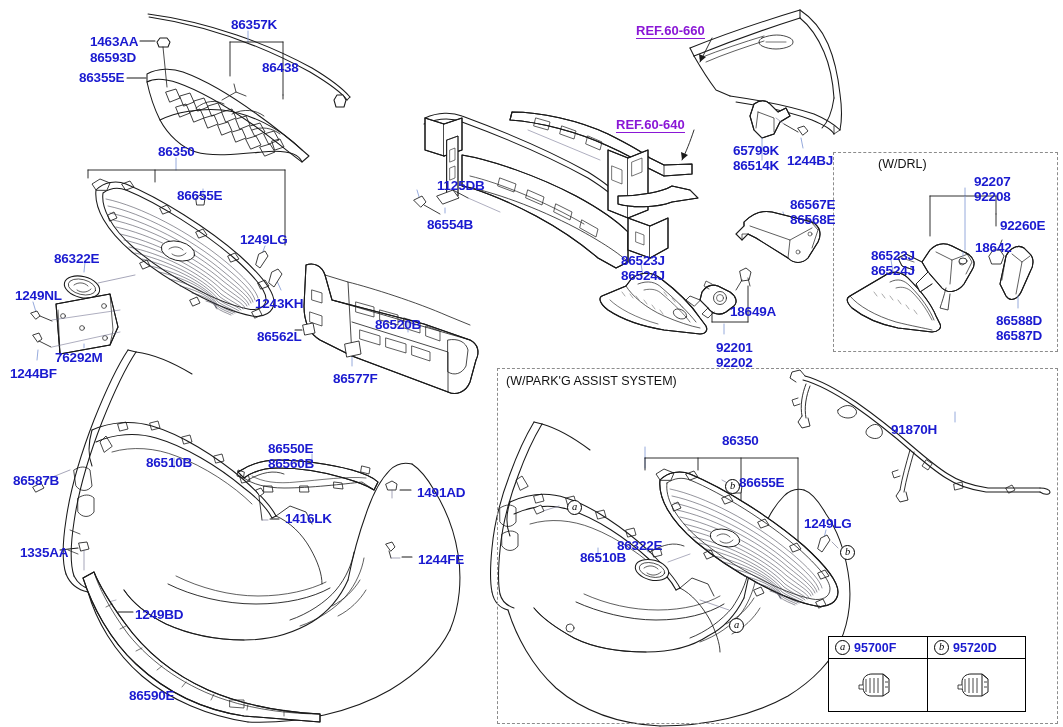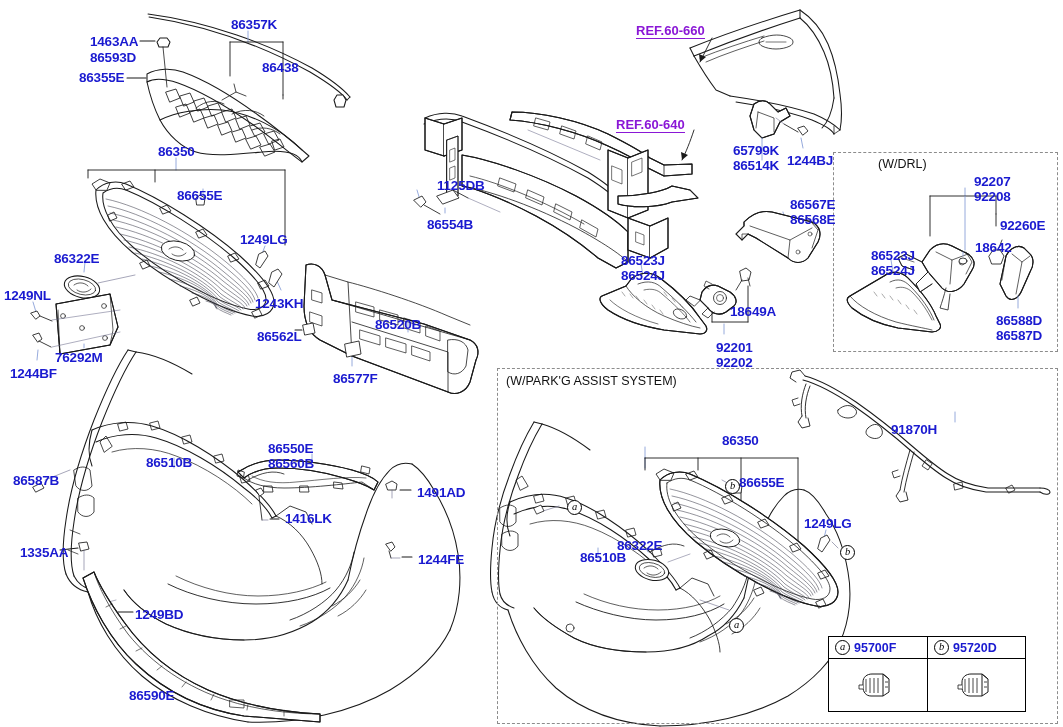--- a/index.html
+++ b/index.html
@@ -848,21 +848,21 @@
 
 <div class="lbl" style="left:90px; top:34px;"><span>1463AA</span><br><span>86593D</span></div>
 <div class="lbl" style="left:231px; top:17px;">86357K</div>
 <div class="lbl" style="left:262px; top:60px;">86438</div>
 <div class="lbl" style="left:79px; top:70px;">86355E</div>
 <div class="lbl" style="left:158px; top:144px;">86350</div>
 <div class="lbl" style="left:177px; top:188px;">86655E</div>
 <div class="lbl" style="left:240px; top:232px;">1249LG</div>
 <div class="lbl" style="left:54px; top:251px;">86322E</div>
 <div class="lbl" style="left:255px; top:296px;">1243KH</div>
-<div class="lbl" style="left:4px; top:288px;">1249NL</div>
+<div class="lbl" style="left:15px; top:288px;">1249NL</div>
 <div class="lbl" style="left:55px; top:350px;">76292M</div>
 <div class="lbl" style="left:10px; top:366px;">1244BF</div>
 <div class="lbl" style="left:257px; top:329px;">86562L</div>
 <div class="lbl" style="left:375px; top:317px;">86520B</div>
 <div class="lbl" style="left:333px; top:371px;">86577F</div>
 <div class="lbl" style="left:397px; top:178px;margin-left:40px;">1125DB</div>
 <div class="lbl" style="left:427px; top:217px;">86554B</div>
 <div class="lbl two" style="left:733px; top:143px;"><span>65799K</span><br><span>86514K</span></div>
 <div class="lbl" style="left:787px; top:153px;">1244BJ</div>
 <div class="lbl two" style="left:758px; top:197px;margin-left:32px;"><span>86567E</span><br><span>86568E</span></div>

